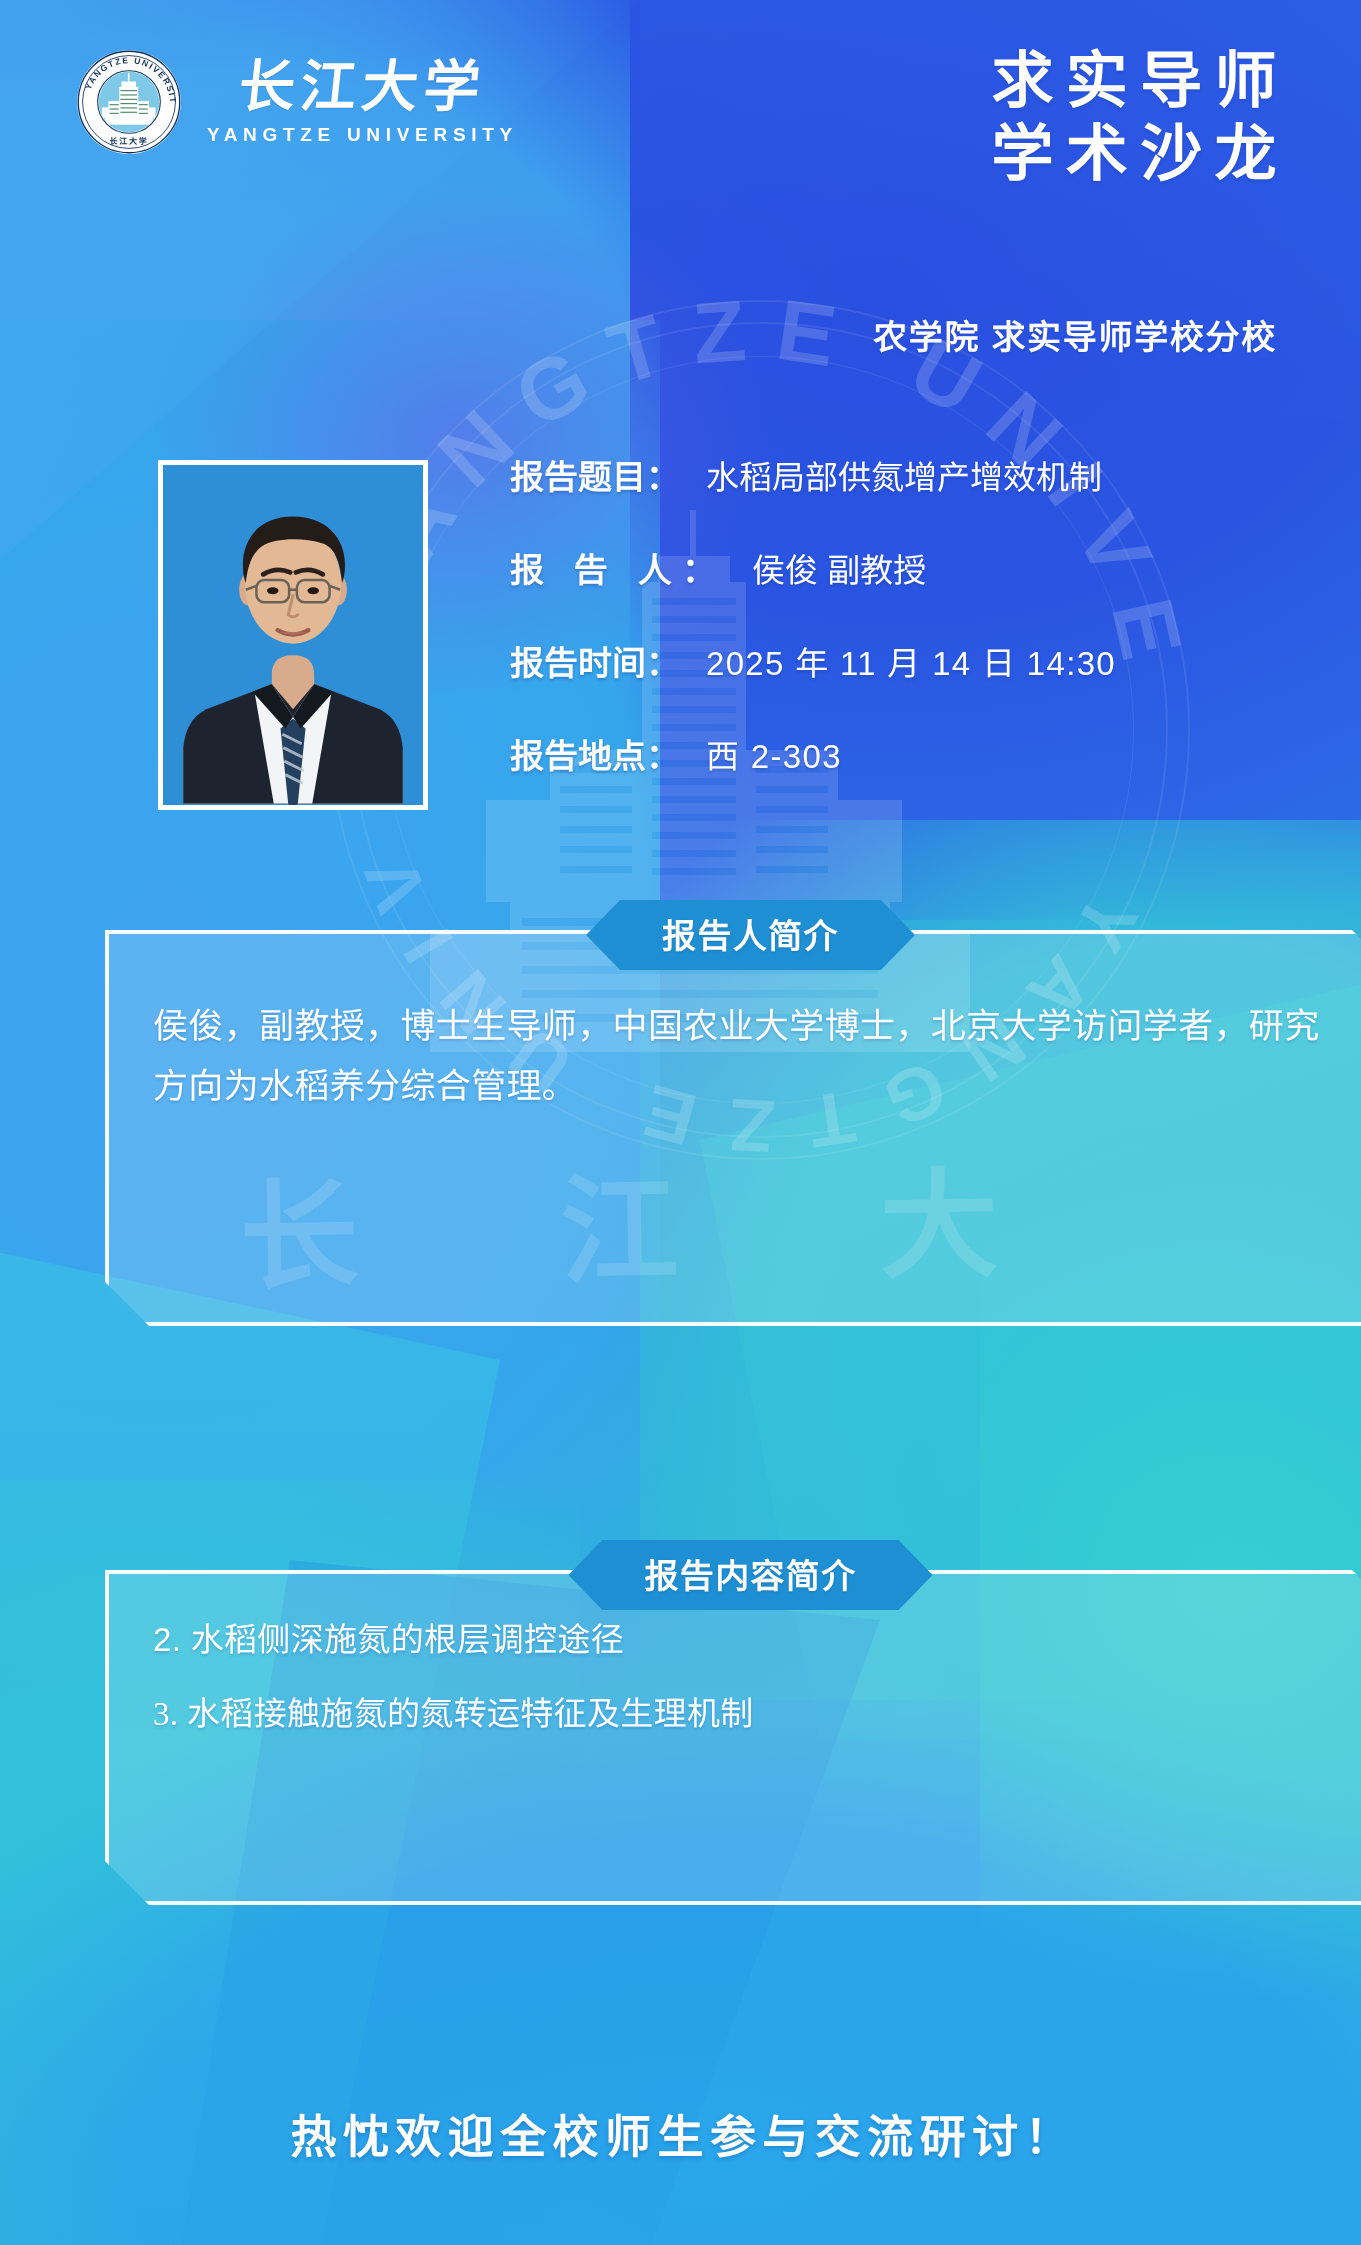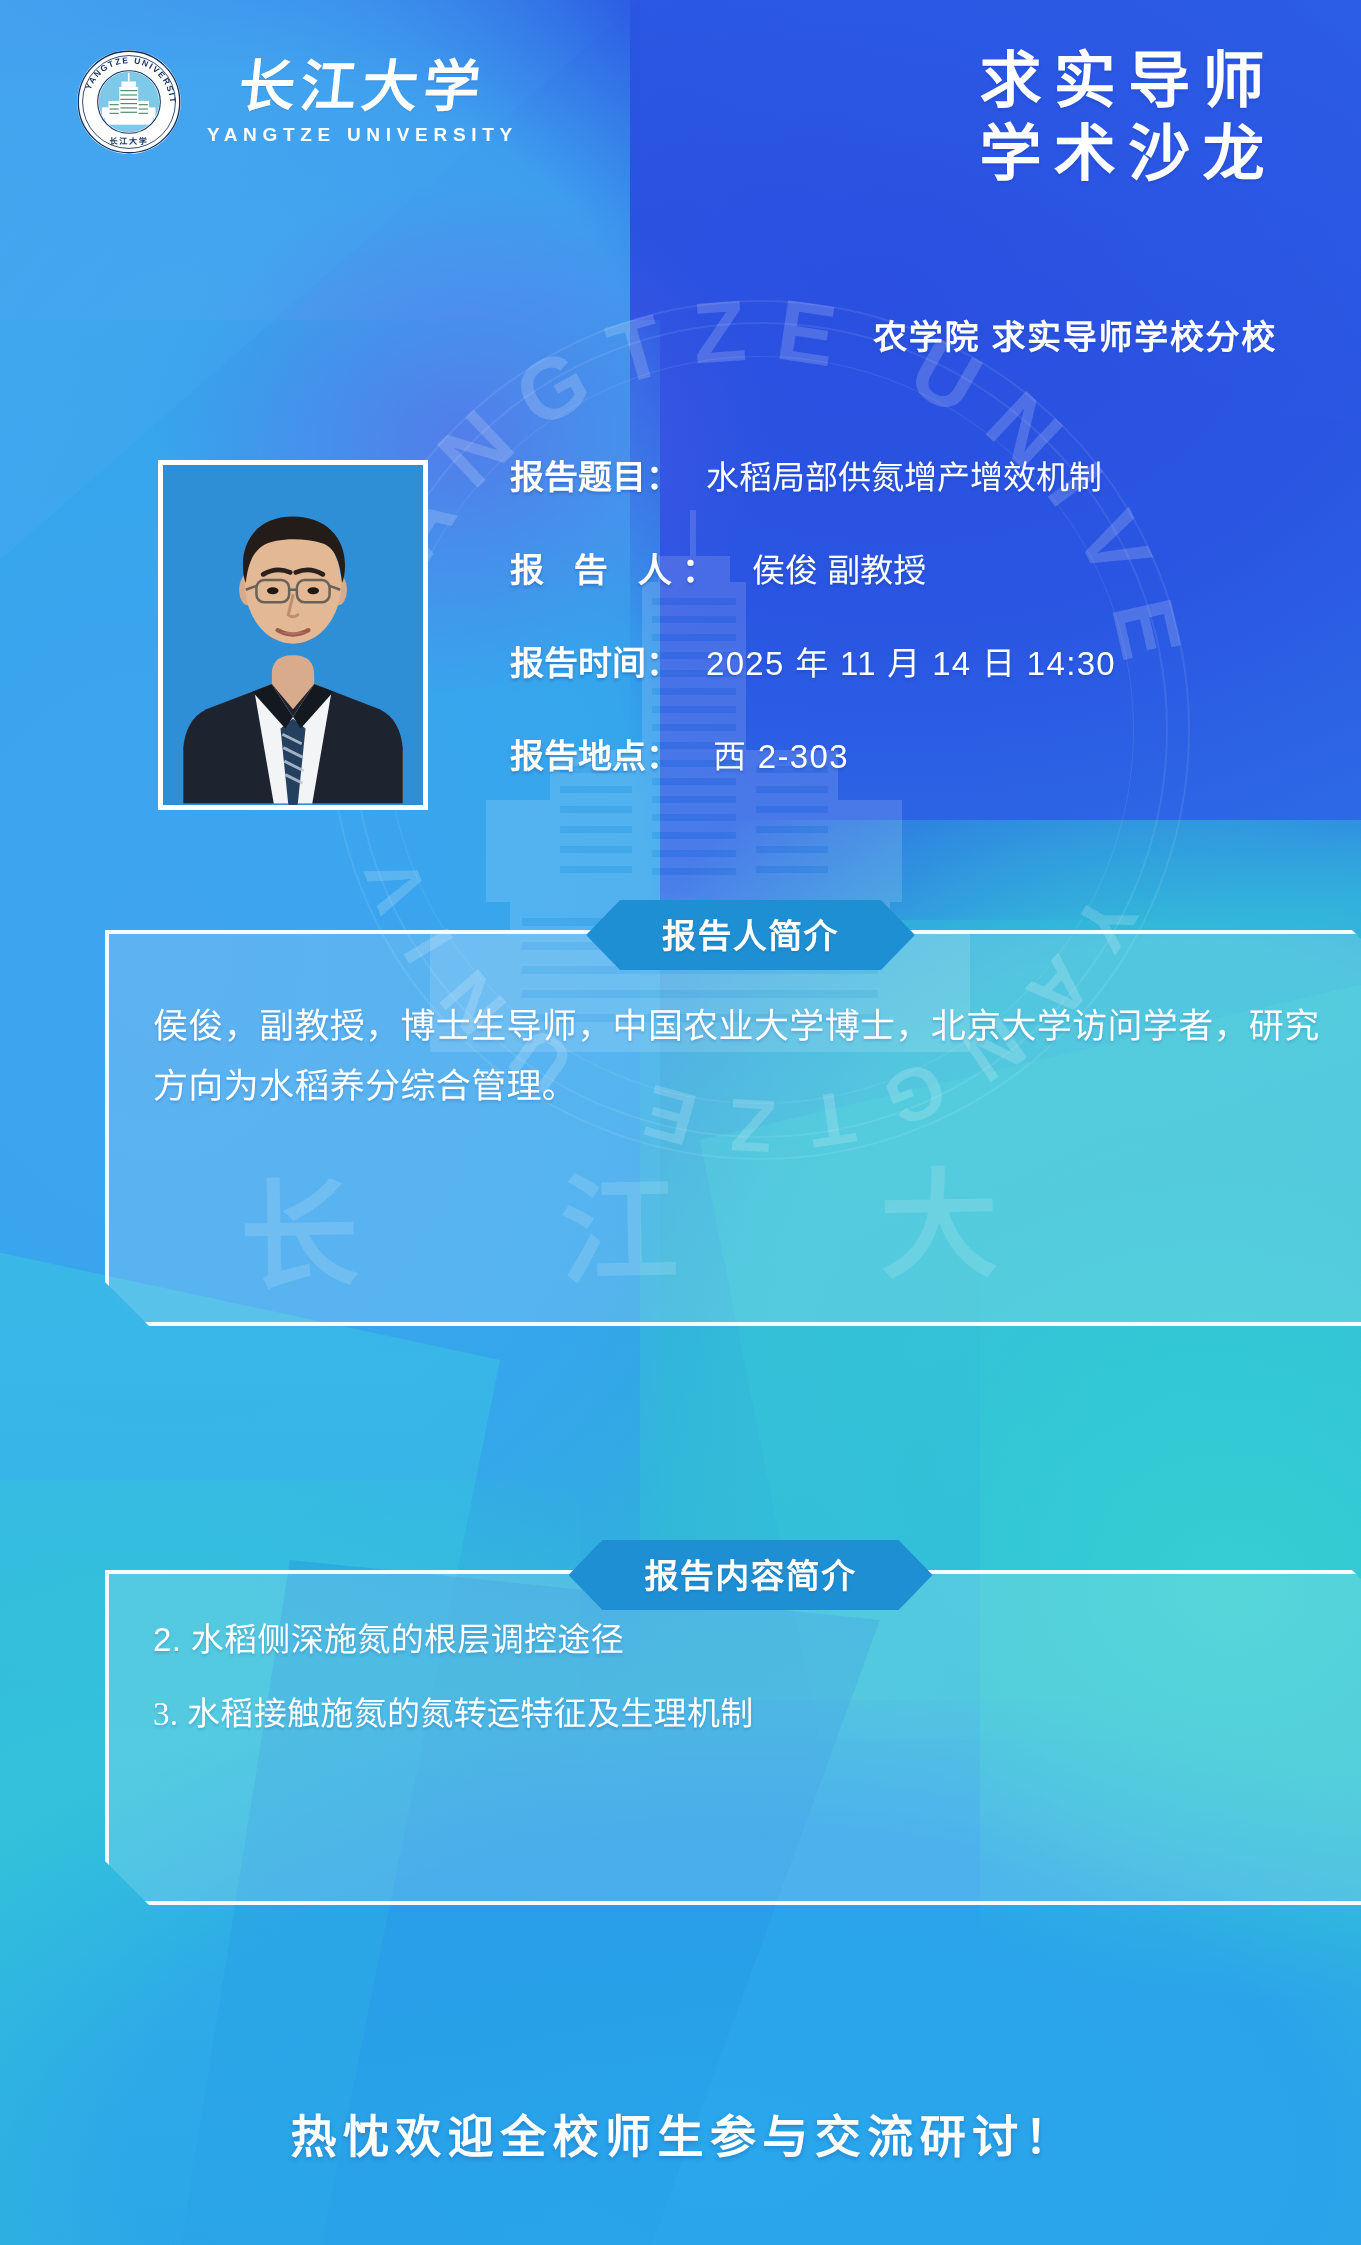--- a/index.html
+++ b/index.html
@@ -106,21 +106,21 @@
     font-family:"DejaVu Serif","Liberation Serif",serif;
     letter-spacing:.10em;
     transform:skewX(-6deg);
     text-shadow:0 1px 1px rgba(0,0,0,.12);
   }
   .uni-en{
     color:#fff;font-size:19px;font-weight:700;letter-spacing:.30em;
     margin-top:8px;
   }
 
-  .title-block{position:absolute;top:44px;right:84px;text-align:left;}
+  .title-block{position:absolute;top:44px;right:72px;text-align:left;}
   .title-line{
     color:#fff;
     font-family:"DejaVu Serif","Liberation Serif",serif;
     font-size:62px;font-weight:700;line-height:1.18;
     letter-spacing:.20em;
     text-indent:.20em;
     text-shadow:0 2px 3px rgba(20,50,140,.22);
   }
   .subtitle{
     position:absolute;top:310px;right:84px;
@@ -133,21 +133,21 @@
   .photo-frame{
     position:absolute;top:10px;left:158px;width:270px;height:350px;
     border:5px solid #ffffff;
     background:#2f8fd6;
     overflow:hidden;
   }
   .photo-frame svg{display:block;width:100%;height:100%;}
 
   .info-rows{position:absolute;top:0;left:510px;right:60px;}
   .info-row{display:flex;align-items:baseline;margin-bottom:44px;color:#fff;}
-  .info-row:last-child{margin-bottom:0;gap:7px;}
+  .info-row:last-child{margin-bottom:0;}
   .lbl{
     font-size:34px;font-weight:700;white-space:nowrap;
     text-shadow:0 2px 3px rgba(20,60,140,.35);
   }
   .lbl.spaced{letter-spacing:.30em;}
   .val{
     font-size:33px;font-weight:400;margin-left:26px;white-space:nowrap;
     text-shadow:0 2px 3px rgba(20,60,140,.30);
   }
   .val.sp{letter-spacing:.04em;text-align:right;}

